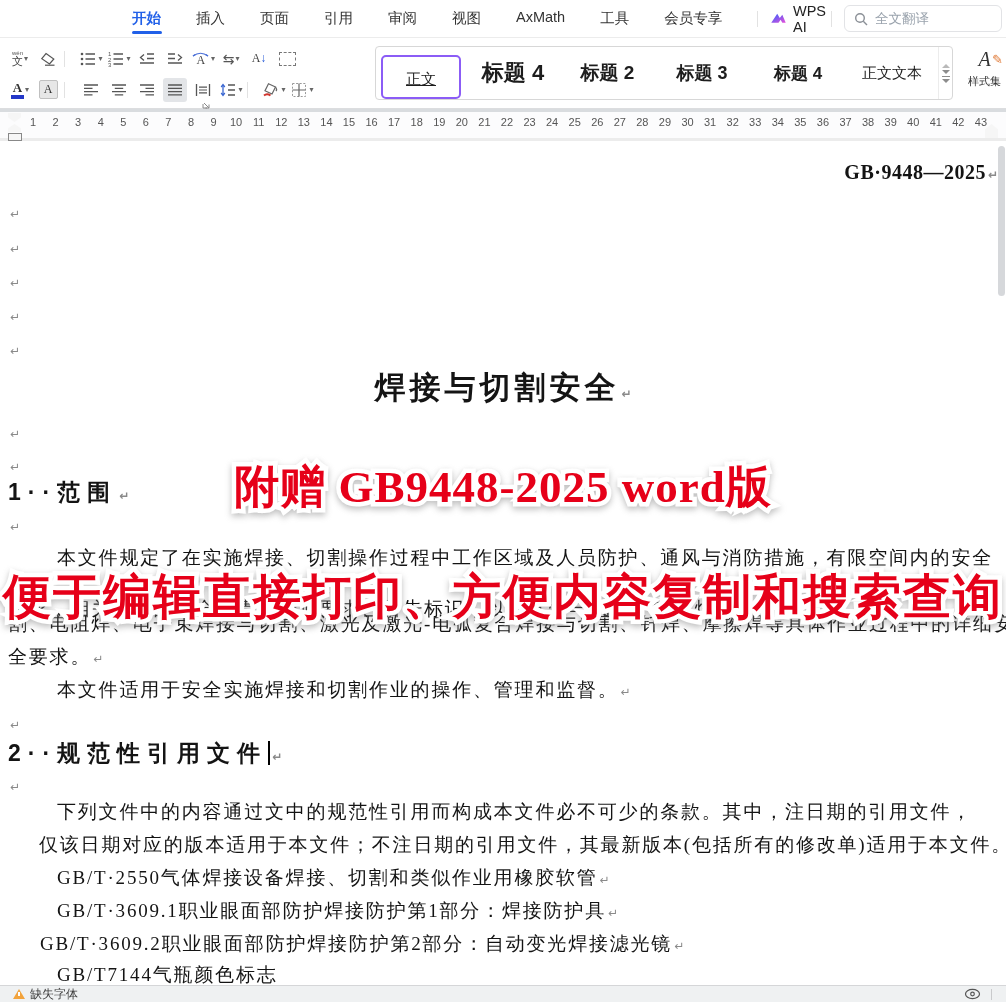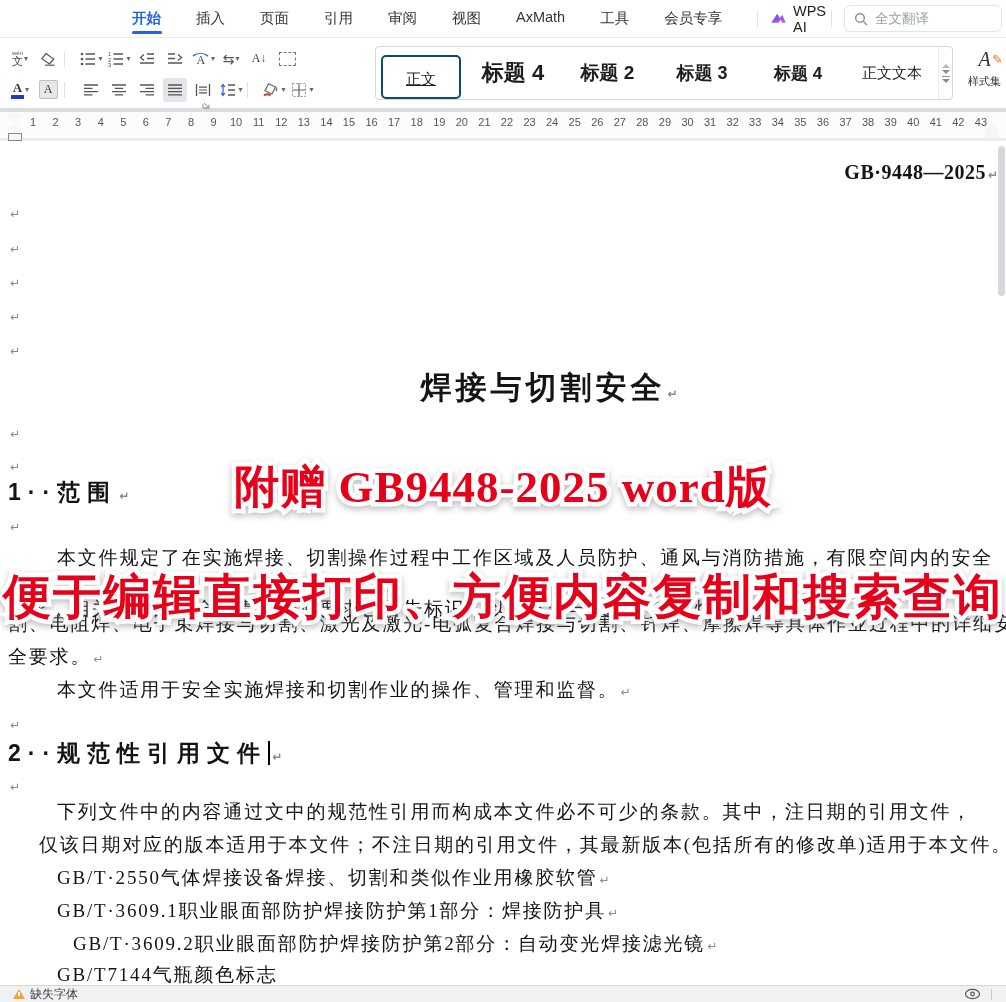--- a/index.html
+++ b/index.html
@@ -40,21 +40,21 @@
     font-family:"Liberation Serif",serif;}
   .sortw{font-size:12px;color:#444;display:flex;align-items:center;font-family:"Liberation Serif",serif;}
   .sortw em{font-style:normal;color:#2b5fd9;font-size:12px;}
   .swapg{font-size:14px;color:#555;}
   .framebox{width:15px;height:12px;border:1px dashed #777;}
 
   
   .gallery{position:absolute;left:375px;top:8px;width:578px;height:54px;border:1px solid #d7d7d7;
     border-radius:4px;display:flex;align-items:center;box-sizing:border-box;background:#fff;}
   .gitem{flex:0 0 auto;text-align:center;color:#1d1d1d;cursor:pointer;white-space:nowrap;}
-  .g-sel{border:2px solid #0c4a6e;border-radius:5px;margin:8px 4px 0 5px;width:80px;height:44px;
+  .g-sel{border:2px solid #8b5cf6;border-radius:5px;margin:8px 4px 0 5px;width:80px;height:44px;
     line-height:44px;box-sizing:border-box;text-decoration:underline;}
   .g0{font-size:15px;}
   .g1{font-size:22px;font-weight:bold;width:96px;}
   .g2{font-size:19px;font-weight:bold;width:93px;}
   .g3{font-size:18px;font-weight:bold;width:96px;}
   .g4{font-size:17px;font-weight:bold;width:96px;}
   .g5{font-size:15px;width:92px;}
   .gscroll{margin-left:auto;display:flex;flex-direction:column;align-items:center;justify-content:center;
     gap:2px;width:18px;height:100%;border-left:1px solid #ececec;}
   .tri{width:0;height:0;border-left:4px solid transparent;border-right:4px solid transparent;cursor:pointer;}
@@ -71,21 +71,21 @@
   .ruler{position:relative;height:32px;background:linear-gradient(#d9dcdf 0 3px,#fcfcfd 3px 29px,#ececec 29px);}
   .rnum{position:absolute;top:7px;transform:translateX(-50%);font-size:11px;color:#555;
     font-family:"Liberation Sans",sans-serif;}
   .mk{position:absolute;background:#f6f6f6;filter:drop-shadow(0 0 1px #777);cursor:pointer;}
   .mk.first{left:8px;top:4px;width:13px;height:9px;clip-path:polygon(0 0,100% 0,100% 48%,50% 100%,0 48%);}
   .mk.hang{left:8px;top:15px;width:13px;height:8px;clip-path:polygon(50% 0,100% 55%,100% 100%,0 100%,0 55%);}
   .mk.lbox{left:8px;top:24px;width:12px;height:6px;border:1px solid #888;background:#f6f6f6;filter:none;}
   .mk.right{left:985px;top:15px;width:13px;height:14px;clip-path:polygon(50% 0,100% 40%,100% 100%,0 100%,0 40%);}
 
   
-  .doc{position:relative;height:844px;background:#fff;overflow:hidden;padding-left:46px;}
+  .doc{position:relative;height:844px;background:#fff;overflow:hidden;}
   .ln{position:absolute;white-space:nowrap;color:#141414;font-family:"Liberation Serif","DejaVu Serif",serif;
     font-size:19px;line-height:24px;letter-spacing:1.8px;}
   .ln .mk-p{color:#8a8a8a;font-size:12px;letter-spacing:0;margin-left:2px;font-family:"DejaVu Sans",sans-serif;}
   .hdr{font-weight:bold;font-size:20px;letter-spacing:0.5px;}
   .ttl{width:100%;text-align:center;font-family:"Liberation Sans",sans-serif;font-weight:bold;
     font-size:31px;letter-spacing:4px;line-height:36px;}
   .hx{font-family:"Liberation Sans",sans-serif;font-weight:bold;font-size:23px;letter-spacing:7px;line-height:36px;}
   .caret{display:inline-block;width:2px;height:24px;background:#000;vertical-align:-4px;margin-left:1px;}
 
   
@@ -339,21 +339,21 @@
         <div class="ln" style="top: 471px; left: 8px;">割、电阻焊、电子束焊接与切割、激光及激光-电弧复合焊接与切割、钎焊、摩擦焊等具体作业过程中的详细安</div>
         <div class="ln" style="top: 504px; left: 8px;">全要求。<span class="mk-p">↵</span></div>
         <div class="ln" style="top: 537px; left: 57px;">本文件适用于安全实施焊接和切割作业的操作、管理和监督。<span class="mk-p">↵</span></div>
         <div class="ln" style="top: 570px; left: 8px;"><span class="mk-p">↵</span></div>
         <div class="ln hx" style="top: 594px; left: 8px;">2··规范性引用文件<span class="caret"></span><span class="mk-p">↵</span></div>
         <div class="ln" style="top: 632px; left: 8px;"><span class="mk-p">↵</span></div>
         <div class="ln" style="top: 659px; left: 57px;">下列文件中的内容通过文中的规范性引用而构成本文件必不可少的条款。其中，注日期的引用文件，</div>
         <div class="ln" style="top: 692px; left: 8px; margin-left: 31px;">仅该日期对应的版本适用于本文件；不注日期的引用文件，其最新版本(包括所有的修改单)适用于本文件。<span class="mk-p">↵</span></div>
         <div class="ln" style="top: 725px; left: 57px;">GB/T·2550气体焊接设备焊接、切割和类似作业用橡胶软管<span class="mk-p">↵</span></div>
         <div class="ln" style="top: 758px; left: 57px;">GB/T·3609.1职业眼面部防护焊接防护第1部分：焊接防护具<span class="mk-p">↵</span></div>
-        <div class="ln" style="top: 791px; left: 73px;">GB/T·3609.2职业眼面部防护焊接防护第2部分：自动变光焊接滤光镜<span class="mk-p">↵</span></div>
+        <div class="ln" style="top: 791px; left: 40px;">GB/T·3609.2职业眼面部防护焊接防护第2部分：自动变光焊接滤光镜<span class="mk-p">↵</span></div>
         <div class="ln" style="top: 822px; left: 57px;">GB/T7144气瓶颜色标志</div>
       </div>
 
     <div class="banner b1" data-text="附赠 GB9448-2025 word版" style="color: rgb(230, 0, 25);">附赠 GB9448-2025 word版</div>
     <div class="banner b2" data-text="便于编辑直接打印、方便内容复制和搜索查询" style="color: rgb(230, 0, 25);">便于编辑直接打印、方便内容复制和搜索查询</div>
 
     <span class="vscroll"></span>
   </div>
 
   <footer class="statusbar">

